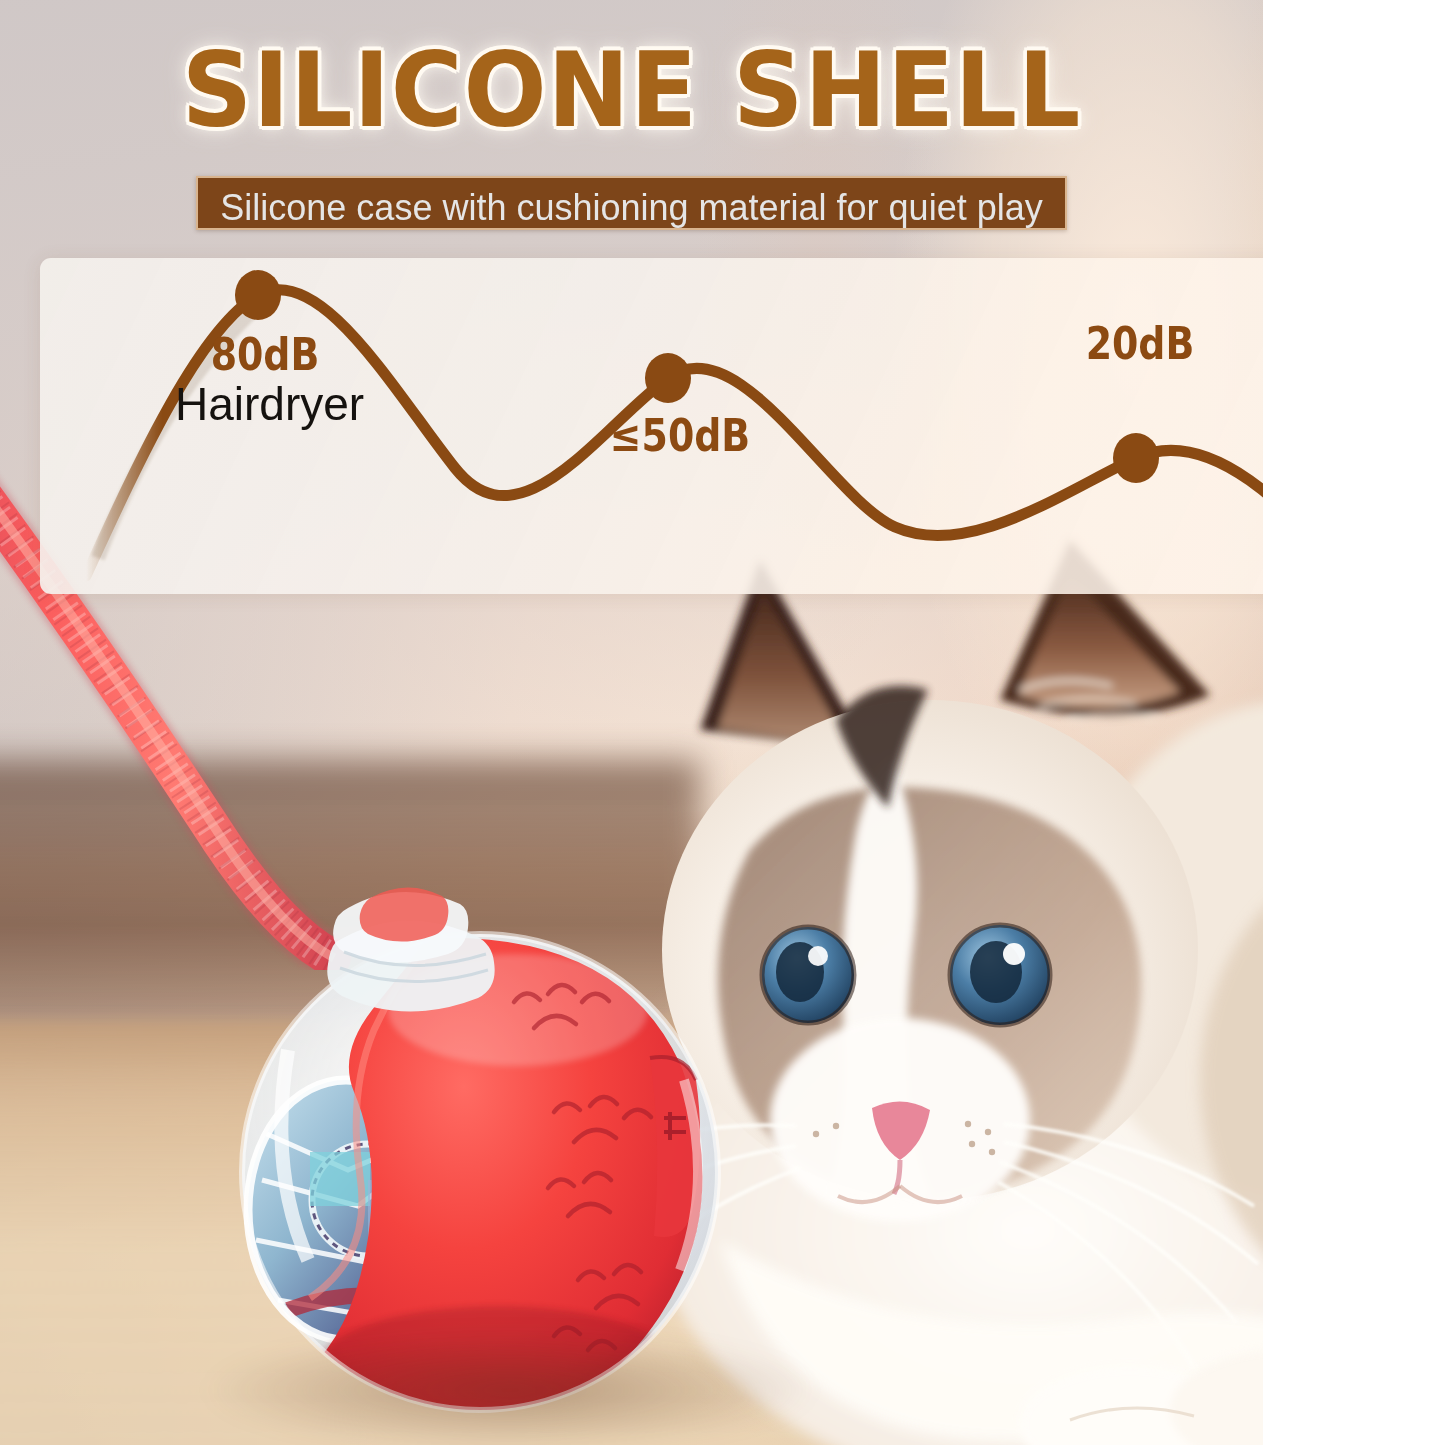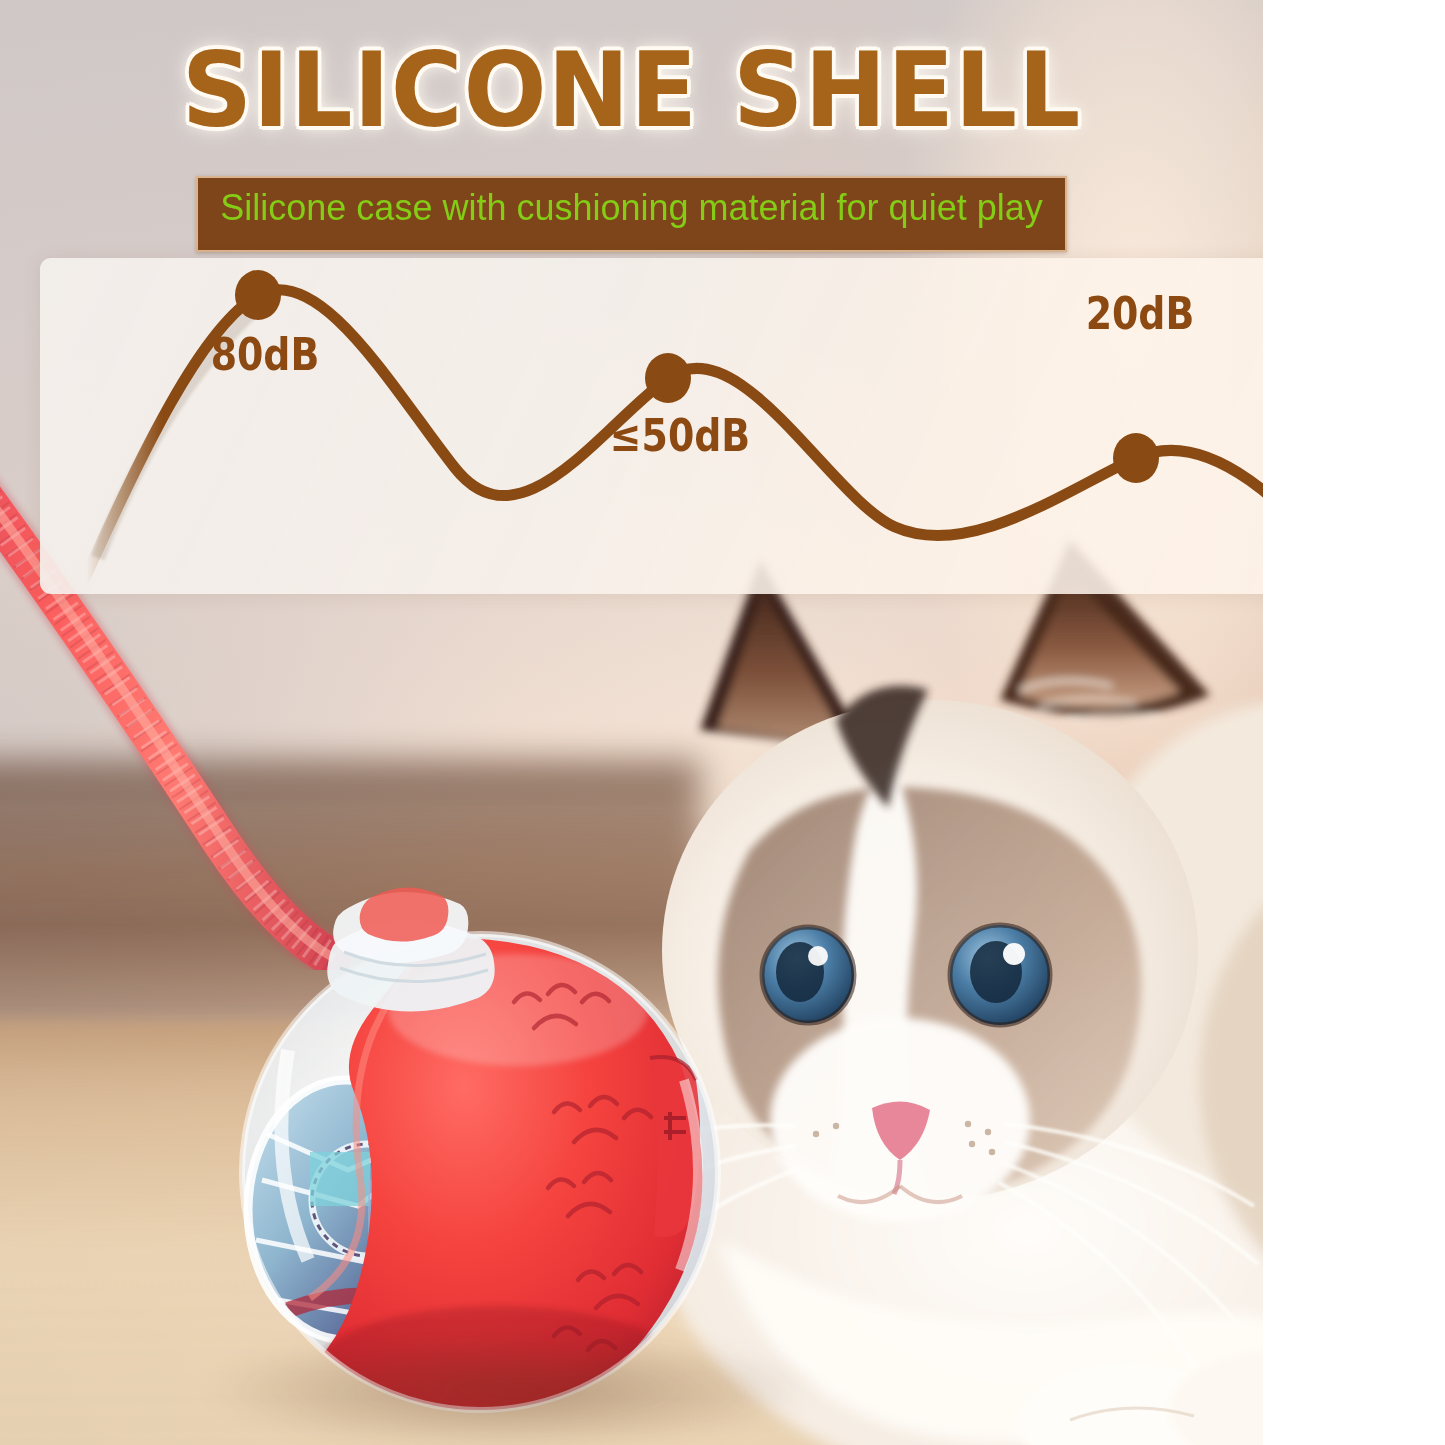--- a/index.html
+++ b/index.html
@@ -72,23 +72,23 @@
       0 -4px 0 #fffaf2, 0 4px 0 #fffaf2, -4px 0 0 #fffaf2, 4px 0 0 #fffaf2,
       0 0 14px rgba(255,252,246,.95), 0 0 26px rgba(255,250,240,.7);
     white-space:nowrap;
   }
 
   
   .subtitle-wrap{position:absolute;left:0;right:0;top:176px;display:flex;justify-content:center;}
   .subtitle{
     background:#7d4519;
     border:2px solid #d9b48e;
-    color:#84cc16;
+    color:#e5e5e5;
     font-size:36px;line-height:1;
-    padding:12px 22px 24px 22px;
+    padding:12px 22px 2px 22px;
     white-space:nowrap;
     box-shadow:0 1px 4px rgba(60,30,10,.25);
     text-align:right;
   }
 
   
   .panel{
     position:absolute;left:40px;top:258px;width:1366px;height:336px;
     border-radius:11px;
     background:linear-gradient(115deg, rgba(244,240,236,.93) 0%, rgba(246,241,236,.90) 38%, rgba(253,243,233,.88) 66%, rgba(255,245,236,.86) 100%);
@@ -382,24 +382,25 @@
                C 930 302, 1030 230, 1096 200
                C 1170 166, 1250 250, 1320 330" stroke="url(#waveFade)" stroke-width="11" fill="none" stroke-linecap="round"></path>
 
       <ellipse cx="218" cy="37" rx="23" ry="25" fill="#8a4a13"></ellipse>
       <ellipse cx="628" cy="120" rx="23" ry="25" fill="#8a4a13"></ellipse>
       <ellipse cx="1096" cy="200" rx="23" ry="25" fill="#8a4a13"></ellipse>
     </svg>
 
     <div class="db-label" style="left:135px;top:75px;width:180px;">
       <div class="db-val">80dB</div>
+      <div class="db-name">Hairdryer</div>
     </div>
 
     <div class="db-label" style="left:540px;top:156px;width:200px;">
       <div class="db-val">≤50dB</div>
     </div>
 
-    <div class="db-label" style="left:1010px;top:34px;width:180px;">
+    <div class="db-label" style="left:1010px;top:64px;width:180px;">
       <div class="db-val">20dB</div>
     </div>
   </div>
 
 </div>
 
 </body></html>

